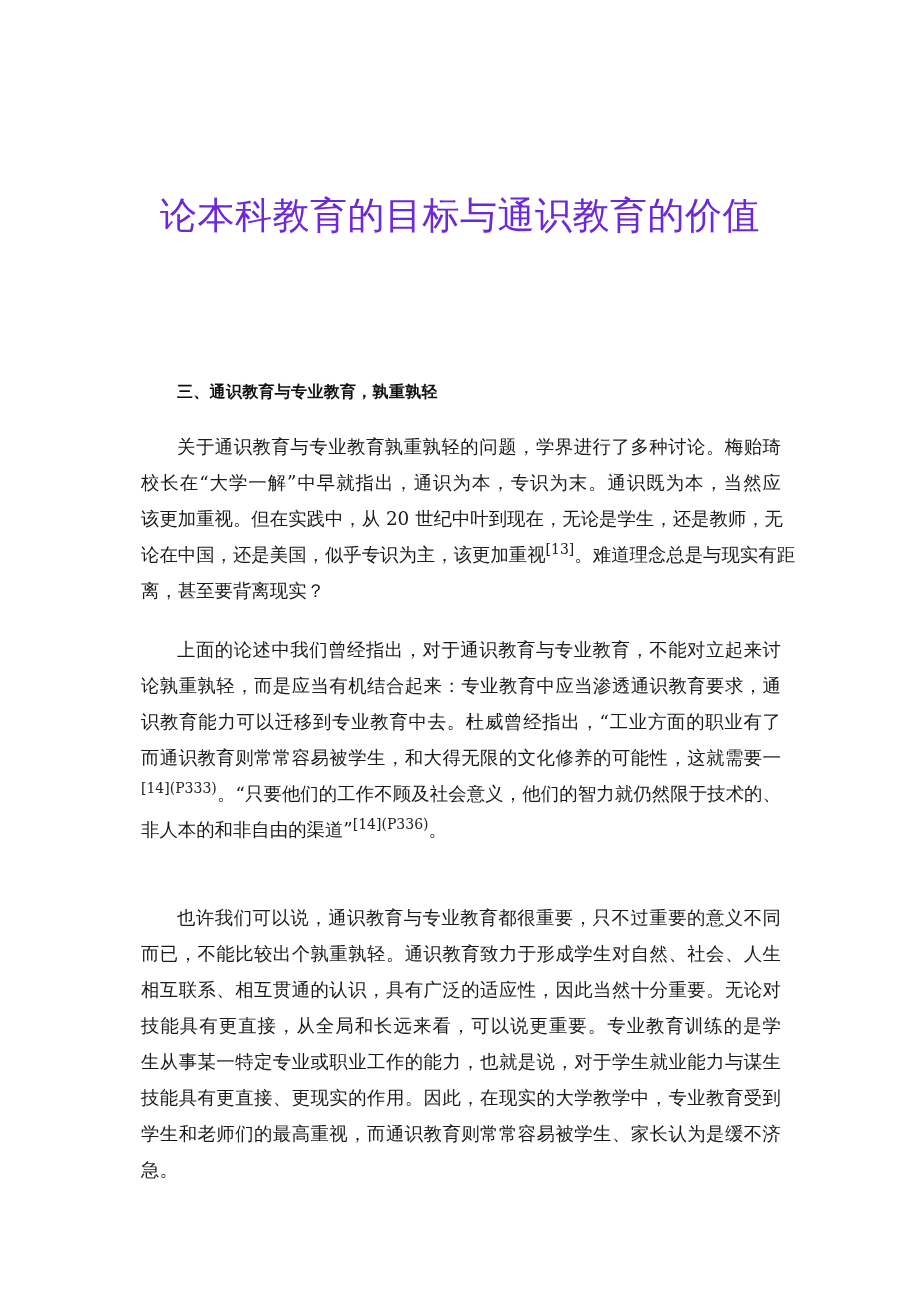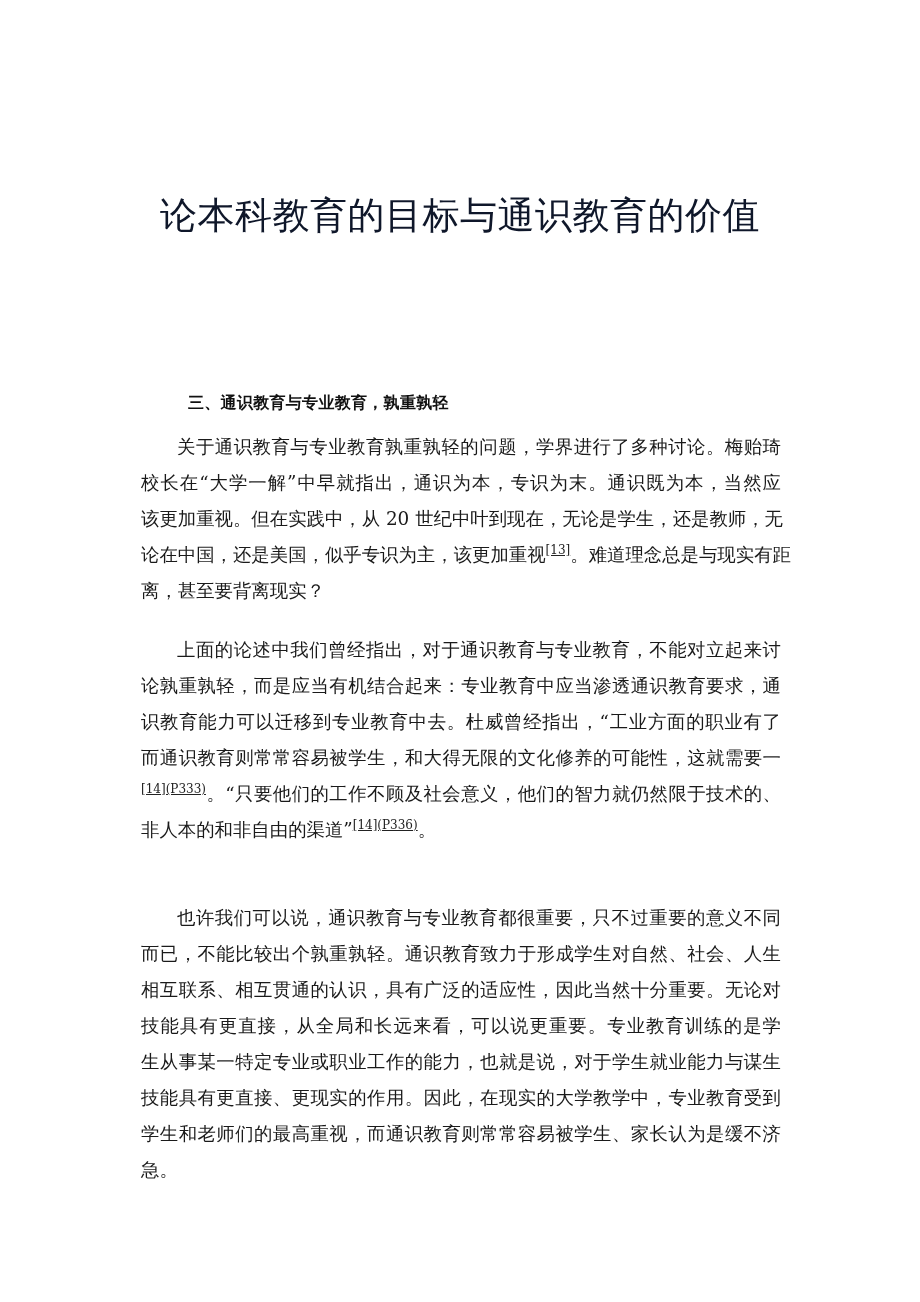--- a/index.html
+++ b/index.html
@@ -25,35 +25,35 @@
     }
     .title {
       position: absolute;
       left: 0;
       top: 190px;
       width: 920px;
       text-align: center;
       font-family: "DejaVu Sans", "Liberation Sans", sans-serif;
       font-size: 37px;
       line-height: 52px;
-      color: #0f172a;
+      color: #6d28d9;
       letter-spacing: 0.5px;
       margin: 0;
       font-weight: normal;
     }
     .heading {
       position: absolute;
       left: 177px;
       top: 380px;
       font-family: "DejaVu Sans", "Liberation Sans", sans-serif;
       font-size: 16px;
       font-weight: bold;
       line-height: 24px;
       color: #111111;
-      margin: 11px;
+      margin: 0;
       letter-spacing: 0.3px;
     }
     .para {
       position: absolute;
       left: 141px;
       width: 640px;
       margin: 0;
     }
     .line {
       display: block;
@@ -65,26 +65,25 @@
       text-align-last: justify;
       color: #1a1a1a;
     }
     .line.first {
       padding-left: 36px;
     }
     .line.last {
       text-align-last: left;
     }
     sup.ref {
-      font-size: 12px;
+      font-size: 14px;
       vertical-align: 7px;
       line-height: 0;
       color: #222;
       letter-spacing: 0;
-      text-decoration: underline;
     }
     .p1 { top: 429px; }
     .p2 { top: 632px; }
     .p3 { top: 900px; }
   </style>
 </head>
 <body>
 
 <div class="page">
 

